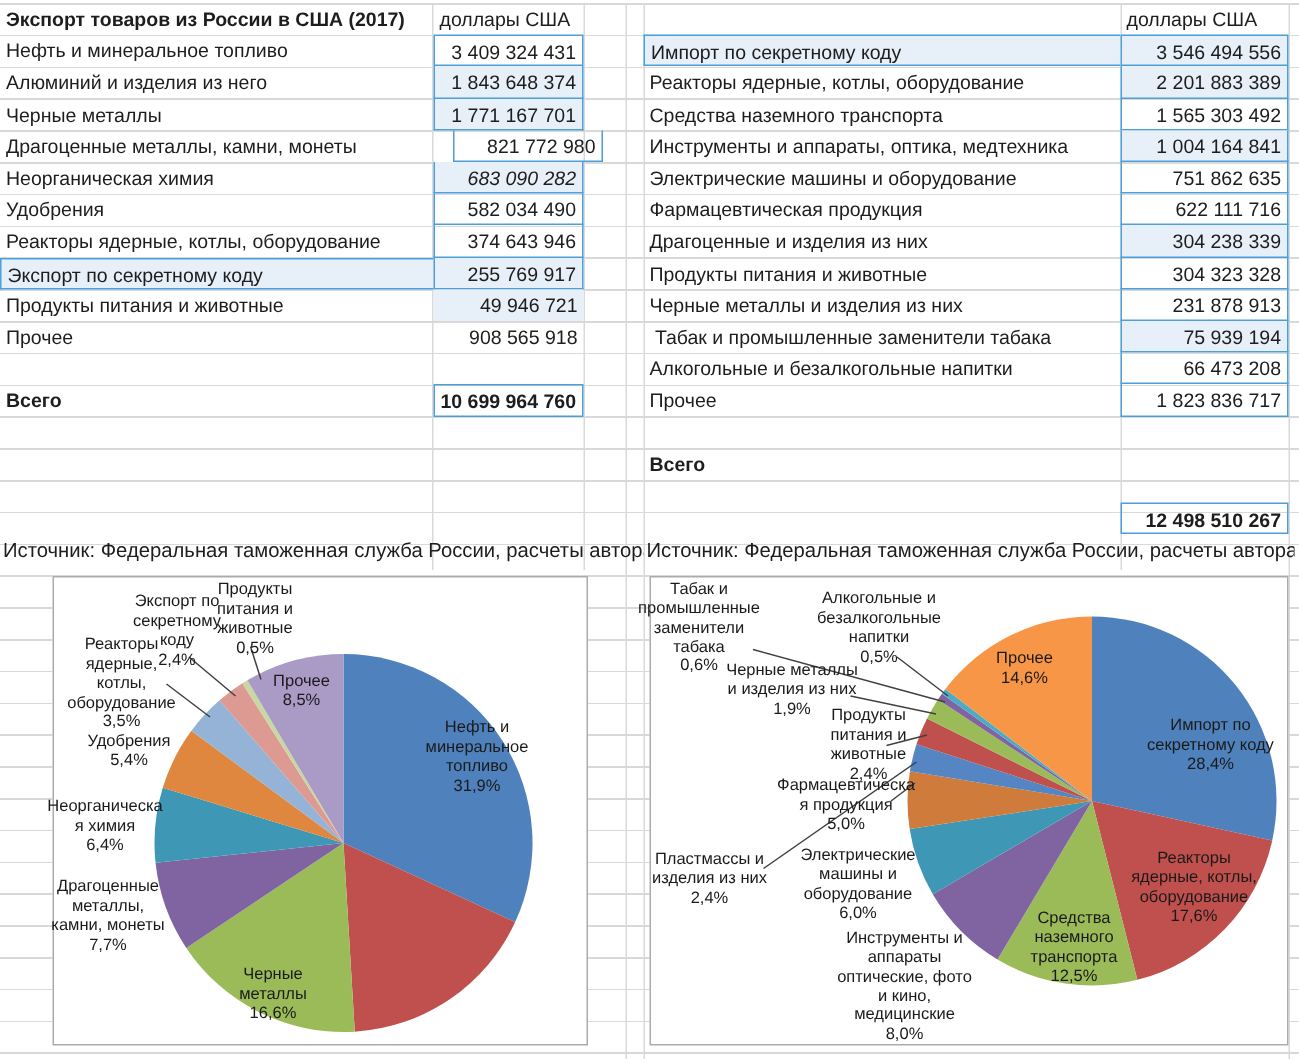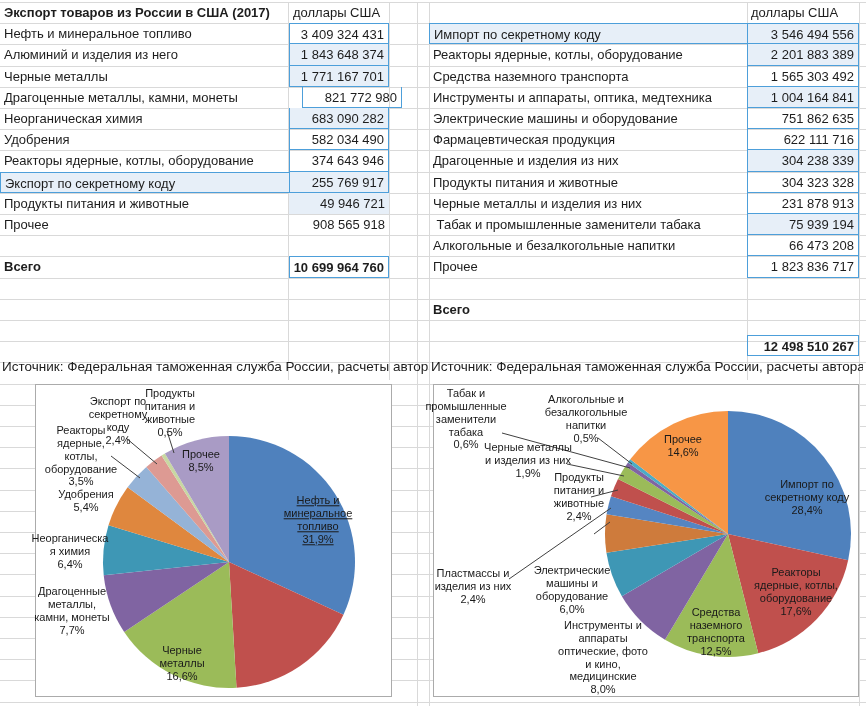--- a/index.html
+++ b/index.html
@@ -39,21 +39,21 @@
       <div class="cell lbl" style="top: 0px; left: 289px; width: 100px;">доллары США</div>
       <div class="cell lbl" style="top: 21.2px; left: 0px; width: 289px;">Нефть и минеральное топливо</div>
       <div class="cell val box" style="top: 21.2px; left: 289px; width: 100px;">3 409 324 431</div>
       <div class="cell lbl" style="top: 42.4px; left: 0px; width: 289px;">Алюминий и изделия из него</div>
       <div class="cell val hl box" style="top: 42.4px; left: 289px; width: 100px; border-top-width: 0px;">1 843 648 374</div>
       <div class="cell lbl" style="top: 63.6px; left: 0px; width: 289px;">Черные металлы</div>
       <div class="cell val hl box" style="top: 63.6px; left: 289px; width: 100px; border-top-width: 0px;">1 771 167 701</div>
       <div class="cell lbl" style="top: 84.8px; left: 0px; width: 289px;">Драгоценные металлы, камни, монеты</div>
       <div class="cell val box" style="top: 84.8px; left: 289px; width: 100px; border-top-width: 0px; margin-left: 13px;">821 772 980</div>
       <div class="cell lbl" style="top: 106px; left: 0px; width: 289px;">Неорганическая химия</div>
-      <div class="cell val hl box" style="top: 106px; left: 289px; width: 100px; border-top-width: 0px;">683 090 282</div>
+      <div class="cell val hl box" style="top: 106px; left: 289px; width: 100px; border-top-width: 0px; font-style: italic;">683 090 282</div>
       <div class="cell lbl" style="top: 127.2px; left: 0px; width: 289px;">Удобрения</div>
       <div class="cell val box" style="top: 127.2px; left: 289px; width: 100px; border-top-width: 0px;">582 034 490</div>
       <div class="cell lbl" style="top: 148.4px; left: 0px; width: 289px;">Реакторы ядерные, котлы, оборудование</div>
       <div class="cell val box" style="top: 148.4px; left: 289px; width: 100px; border-top-width: 0px;">374 643 946</div>
       <div class="cell lbl hl rowbox" style="top: 169.6px; left: 0px; width: 289px;">Экспорт по секретному коду</div>
       <div class="cell val hl box" style="top: 169.6px; left: 289px; width: 100px; border-top-width: 0px;">255 769 917</div>
       <div class="cell lbl" style="top: 190.8px; left: 0px; width: 289px;">Продукты питания и животные</div>
       <div class="cell val hl" style="top: 190.8px; left: 289px; width: 100px;">49 946 721</div>
       <div class="cell lbl" style="top: 212px; left: 0px; width: 289px;">Прочее</div>
       <div class="cell val" style="top: 212px; left: 289px; width: 100px;">908 565 918</div>
@@ -103,21 +103,21 @@
         <path d="M 193 177 L 67.70 190.22 A 126 126 0 0 1 72.50 140.18 Z" fill="#3E97B5"></path>
         <path d="M 193 177 L 72.50 140.18 A 126 126 0 0 1 91.60 102.21 Z" fill="#DF873E"></path>
         <path d="M 193 177 L 91.60 102.21 A 126 126 0 0 1 110.34 81.91 Z" fill="#95B3D7"></path>
         <path d="M 193 177 L 110.34 81.91 A 126 126 0 0 1 125.55 70.58 Z" fill="#DD9A93"></path>
         <path d="M 193 177 L 125.55 70.58 A 126 126 0 0 1 128.92 68.51 Z" fill="#C8D8A2"></path>
         <path d="M 193 177 L 128.92 68.51 A 126 126 0 0 1 193.00 51.00 Z" fill="#A99BC5"></path>
         <line x1="75" y1="71" x2="104" y2="93" stroke="#404040" stroke-width="1"></line>
         <line x1="90" y1="53" x2="121" y2="79" stroke="#404040" stroke-width="1"></line>
         <line x1="131" y1="46" x2="138" y2="68" stroke="#404040" stroke-width="1"></line>
       </svg>
-      <div class="plabel" style="left: 282px; top: 135px; text-decoration: underline;">Нефть и
+      <div class="plabel" style="left: 282px; top: 120px;">Нефть и
 минеральное
 топливо
 31,9%</div>
       <div class="plabel" style="left: 146px; top: 278px;">Черные
 металлы
 16,6%</div>
       <div class="plabel" style="left: 36px; top: 226px;">Драгоценные
 металлы,
 камни, монеты
 7,7%</div>
@@ -177,20 +177,23 @@
       <div class="plabel" style="left: 169px; top: 273px;">Инструменты и
 аппараты
 оптические, фото
 и кино,
 медицинские
 8,0%</div>
       <div class="plabel" style="left: 138px; top: 205px;">Электрические
 машины и
 оборудование
 6,0%</div>
+      <div class="plabel" style="left: 130px; top: 152px;">Фармацевтическа
+я продукция
+5,0%</div>
       <div class="plabel" style="left: 39px; top: 201px;">Пластмассы и
 изделия из них
 2,4%</div>
       <div class="plabel" style="left: 145px; top: 112px;">Продукты
 питания и
 животные
 2,4%</div>
       <div class="plabel" style="left: 94px; top: 75px;">Черные металлы
 и изделия из них
 1,9%</div>

